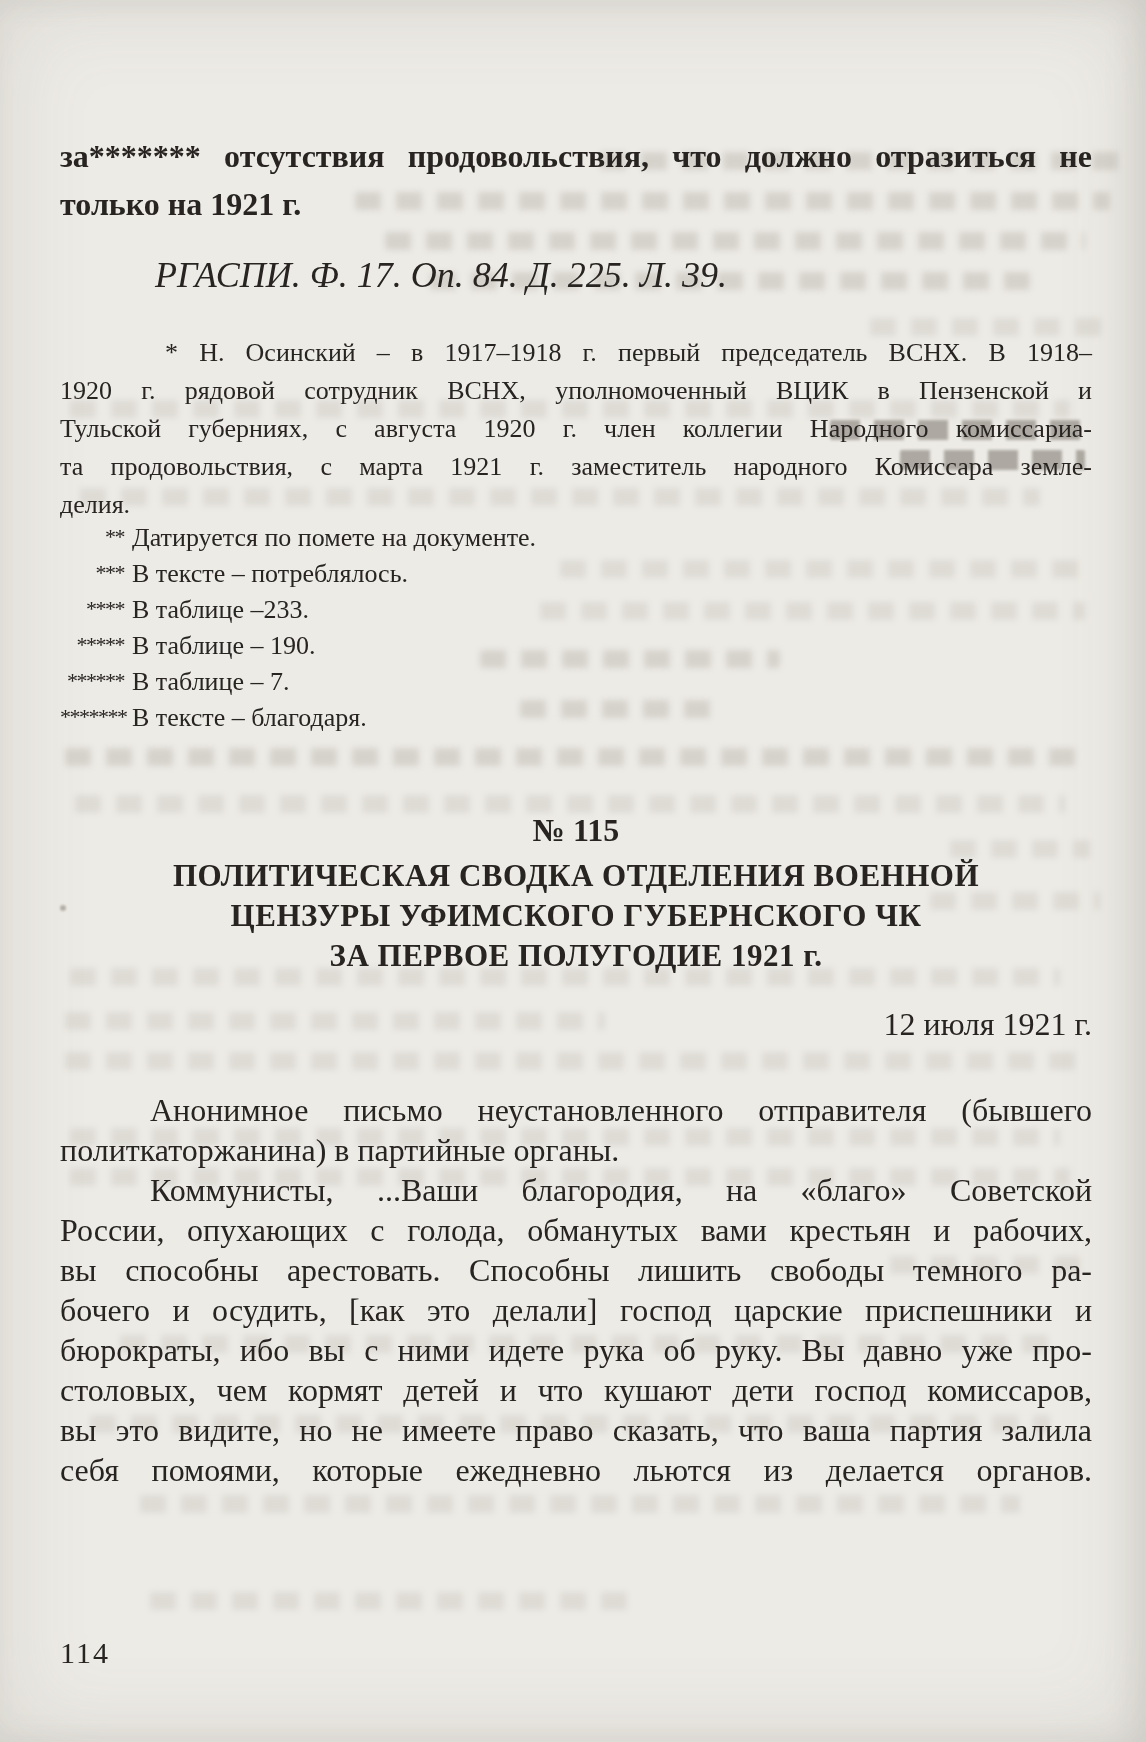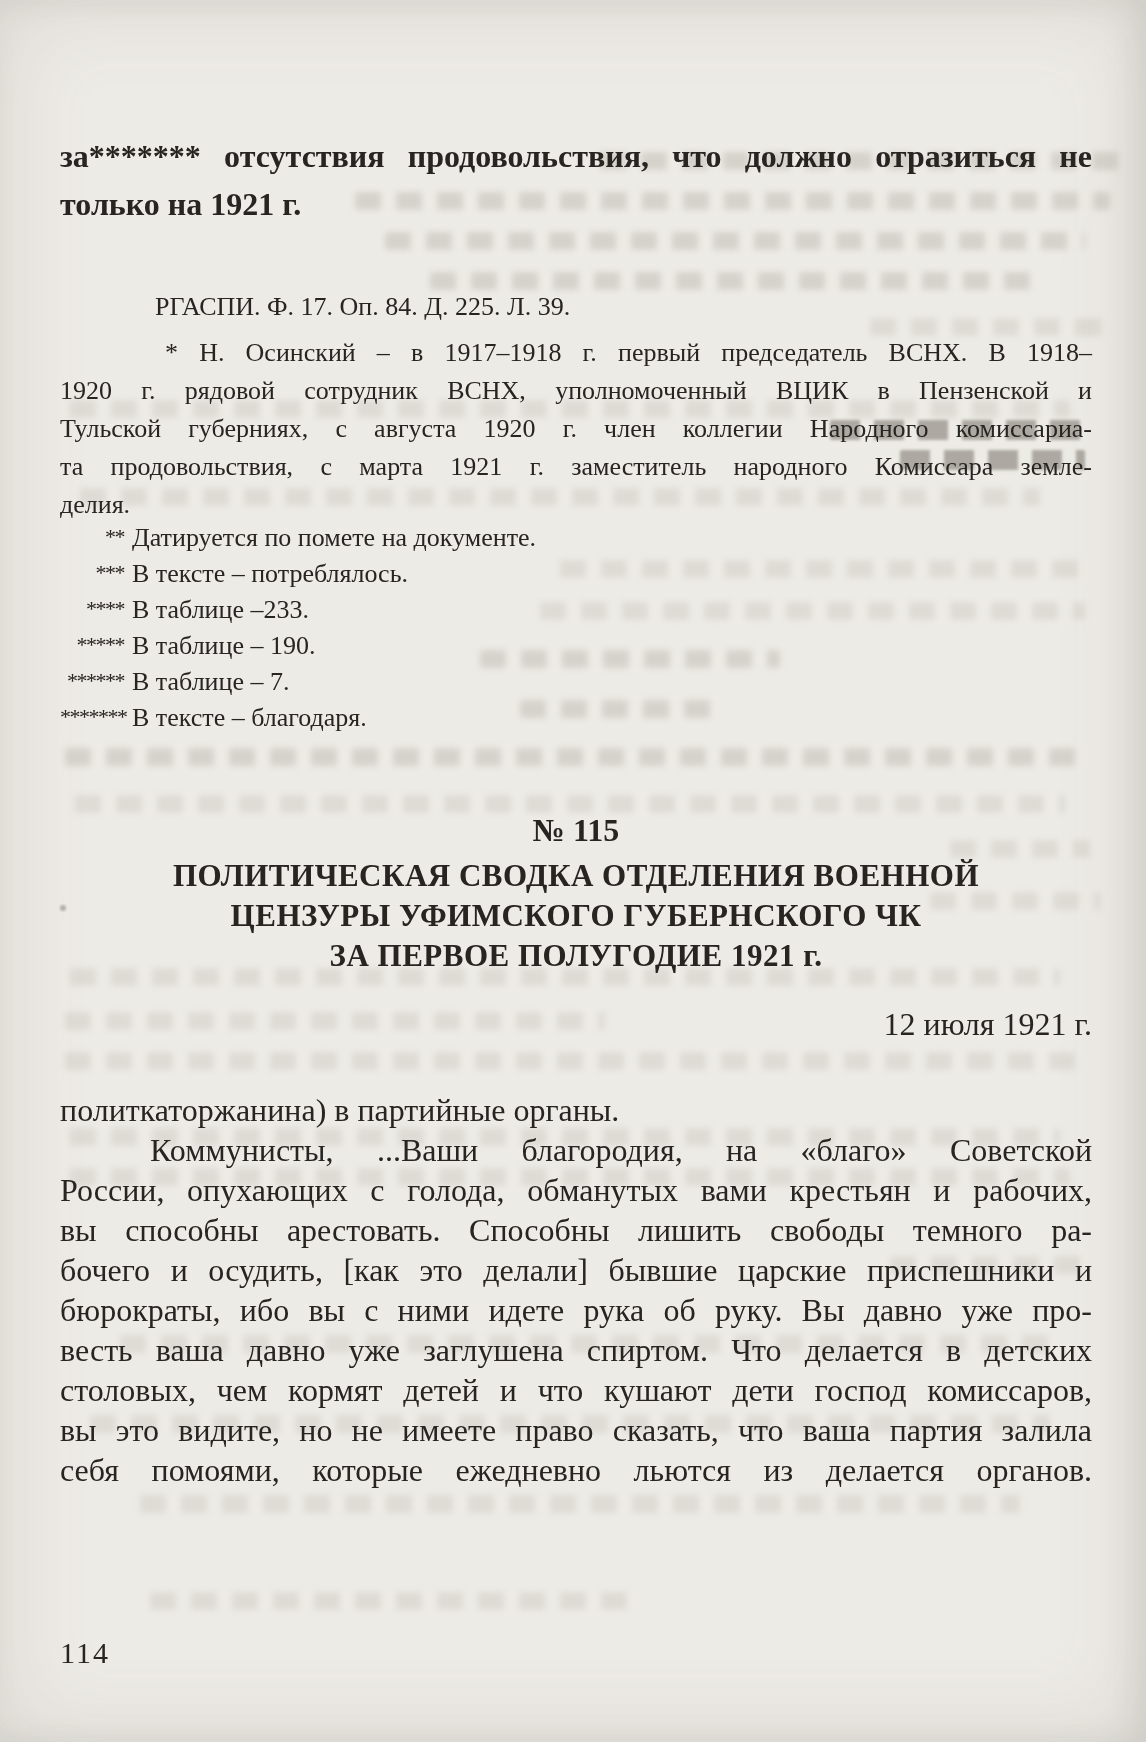--- a/index.html
+++ b/index.html
@@ -17,21 +17,21 @@
   .abs { position: absolute; left: 60px; width: 1032px; }
 
   
   .ln { white-space: normal; }
   .j  { text-align: justify; text-align-last: justify; }
 
   
   .prev-doc { top: 132px; font-size: 32px; line-height: 48px; font-weight: bold; }
 
   
-  .archive { top: 255px; left: 155px; width: 940px; font-size: 26px; line-height: 40px; margin-top: 32px; }
+  .archive { top: 255px; left: 155px; width: 940px; font-style: italic; font-size: 36px; line-height: 40px; }
 
   
   .fn-first { top: 334px; font-size: 26px; line-height: 38px; }
   .fn-first .indent { padding-left: 105px; }
   .fn-items { top: 520px; font-size: 26px; line-height: 35px; }
   .fn-line { display: flex; align-items: baseline; }
   .fn-marker {
     flex: 0 0 64px; width: 64px; text-align: right; padding-right: 8px;
     font-size: 22px; letter-spacing: -1.5px; position: relative; top: -2px;
   }
@@ -137,27 +137,27 @@
   <div class="abs doc-number">№ 115</div>
   <header class="abs doc-title">
     <div class="ln">ПОЛИТИЧЕСКАЯ СВОДКА ОТДЕЛЕНИЯ ВОЕННОЙ</div>
     <div class="ln">ЦЕНЗУРЫ УФИМСКОГО ГУБЕРНСКОГО ЧК</div>
     <div class="ln">ЗА ПЕРВОЕ ПОЛУГОДИЕ 1921 г.</div>
   </header>
 
   <div class="abs doc-date ln">12 июля 1921 г.</div>
 
   <section class="abs doc-body">
+    <div class="ln j indent">Анонимное письмо неустановленного отправителя (бывшего</div>
     <div class="ln">политкаторжанина) в партийные органы.</div>
     <div class="ln j indent">Коммунисты, ...Ваши благородия, на «благо» Советской</div>
     <div class="ln j">России, опухающих с голода, обманутых вами крестьян и рабочих,</div>
     <div class="ln j">вы способны арестовать. Способны лишить свободы темного ра-</div>
-    <div class="ln j">бочего и осудить, [как это делали] бывшие царские приспешники и</div>
+    <div class="ln j">бочего и осудить, [как это делали] господ царские приспешники и</div>
     <div class="ln j">бюрократы, ибо вы с ними идете рука об руку. Вы давно уже про-</div>
-    <div class="ln j">весть ваша давно уже заглушена спиртом. Что делается в детских</div>
     <div class="ln j">столовых, чем кормят детей и что кушают дети господ комиссаров,</div>
     <div class="ln j">вы это видите, но не имеете право сказать, что ваша партия залила</div>
     <div class="ln j">себя помоями, которые ежедневно льются из делается органов.</div>
   </section>
 
   <footer class="abs page-number">114</footer>
 
 </div>
 
 </body></html>

